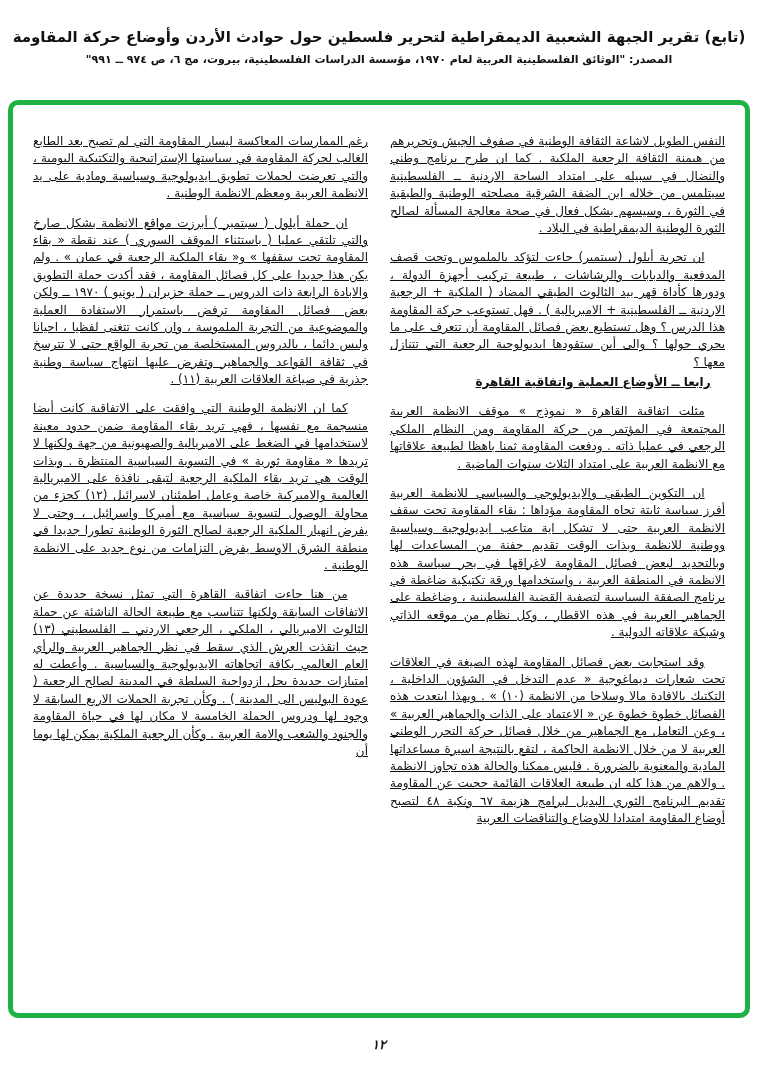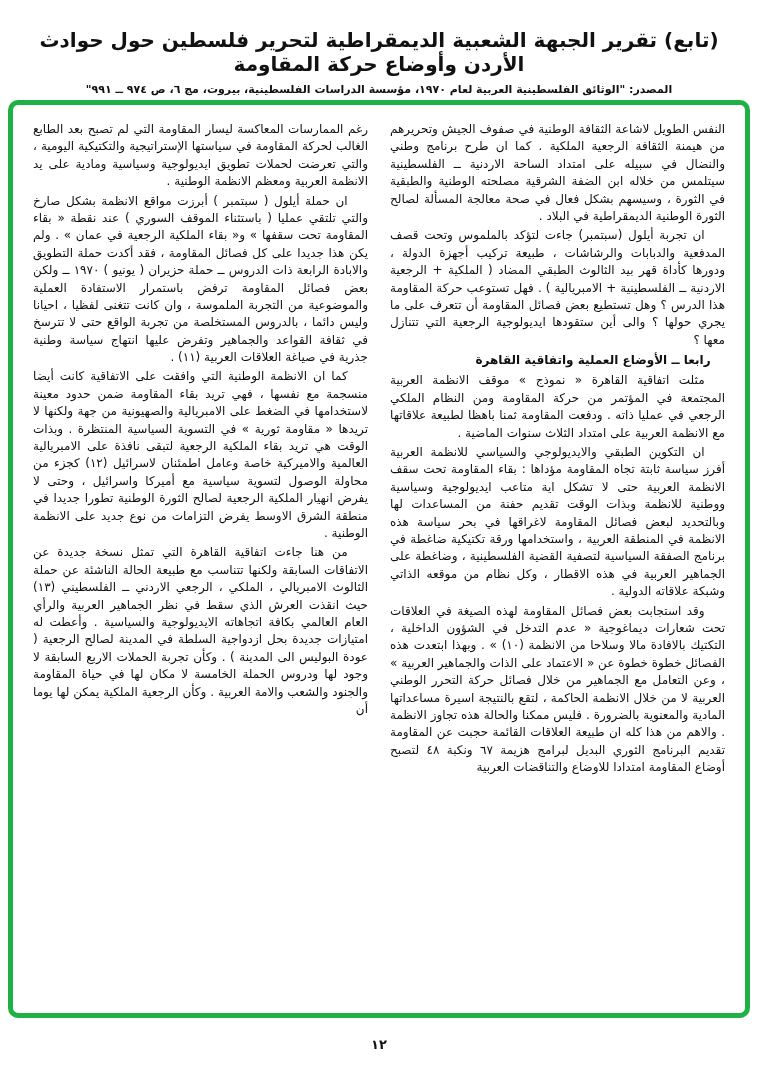--- a/index.html
+++ b/index.html
@@ -17,21 +17,21 @@
   }
   .page-header {
     position: absolute;
     top: 28px;
     left: 0;
     width: 758px;
     text-align: center;
     direction: rtl;
   }
   .doc-title {
-    font-size: 20px;
+    font-size: 15px;
     font-weight: bold;
     margin: 0 10px;
     letter-spacing: 0;
   }
   .doc-source {
     font-size: 11px;
     font-weight: bold;
     margin: 7px 10px 0 10px;
   }
   .content-frame {
@@ -56,21 +56,22 @@
   .col {
     width: 335px;
     flex: 0 0 auto;
     direction: rtl;
     text-align: justify;
     font-size: 12px;
     line-height: 1.45;
     overflow: hidden;
   }
   .col p {
-    margin: 0 0 2px 0;
+    margin: 12px 0 2px 0;
+    text-decoration: underline;
   }
   .col p.indent {
     text-indent: 1.7em;
   }
   .col p.heading {
     font-weight: bold;
     text-indent: 1.2em;
     margin-top: 3px;
     margin-bottom: 3px;
   }
@@ -78,20 +79,21 @@
     position: absolute;
     left: 0;
     top: 1034px;
     width: 758px;
     text-align: center;
   }
   .page-number {
     font-size: 13px;
     font-weight: bold;
     direction: rtl;
+    font-style: italic;
   }
 </style>
 </head>
 <body>
 
 <div class="page-header">
   <div class="doc-title">(تابع) تقرير الجبهة الشعبية الديمقراطية لتحرير فلسطين حول حوادث الأردن وأوضاع حركة المقاومة</div>
   <div class="doc-source">المصدر: "الوثائق الفلسطينية العربية لعام ١٩٧٠، مؤسسة الدراسات الفلسطينية، بيروت، مج ٦، ص ٩٧٤ ــ ٩٩١"</div>
 </div>
 

